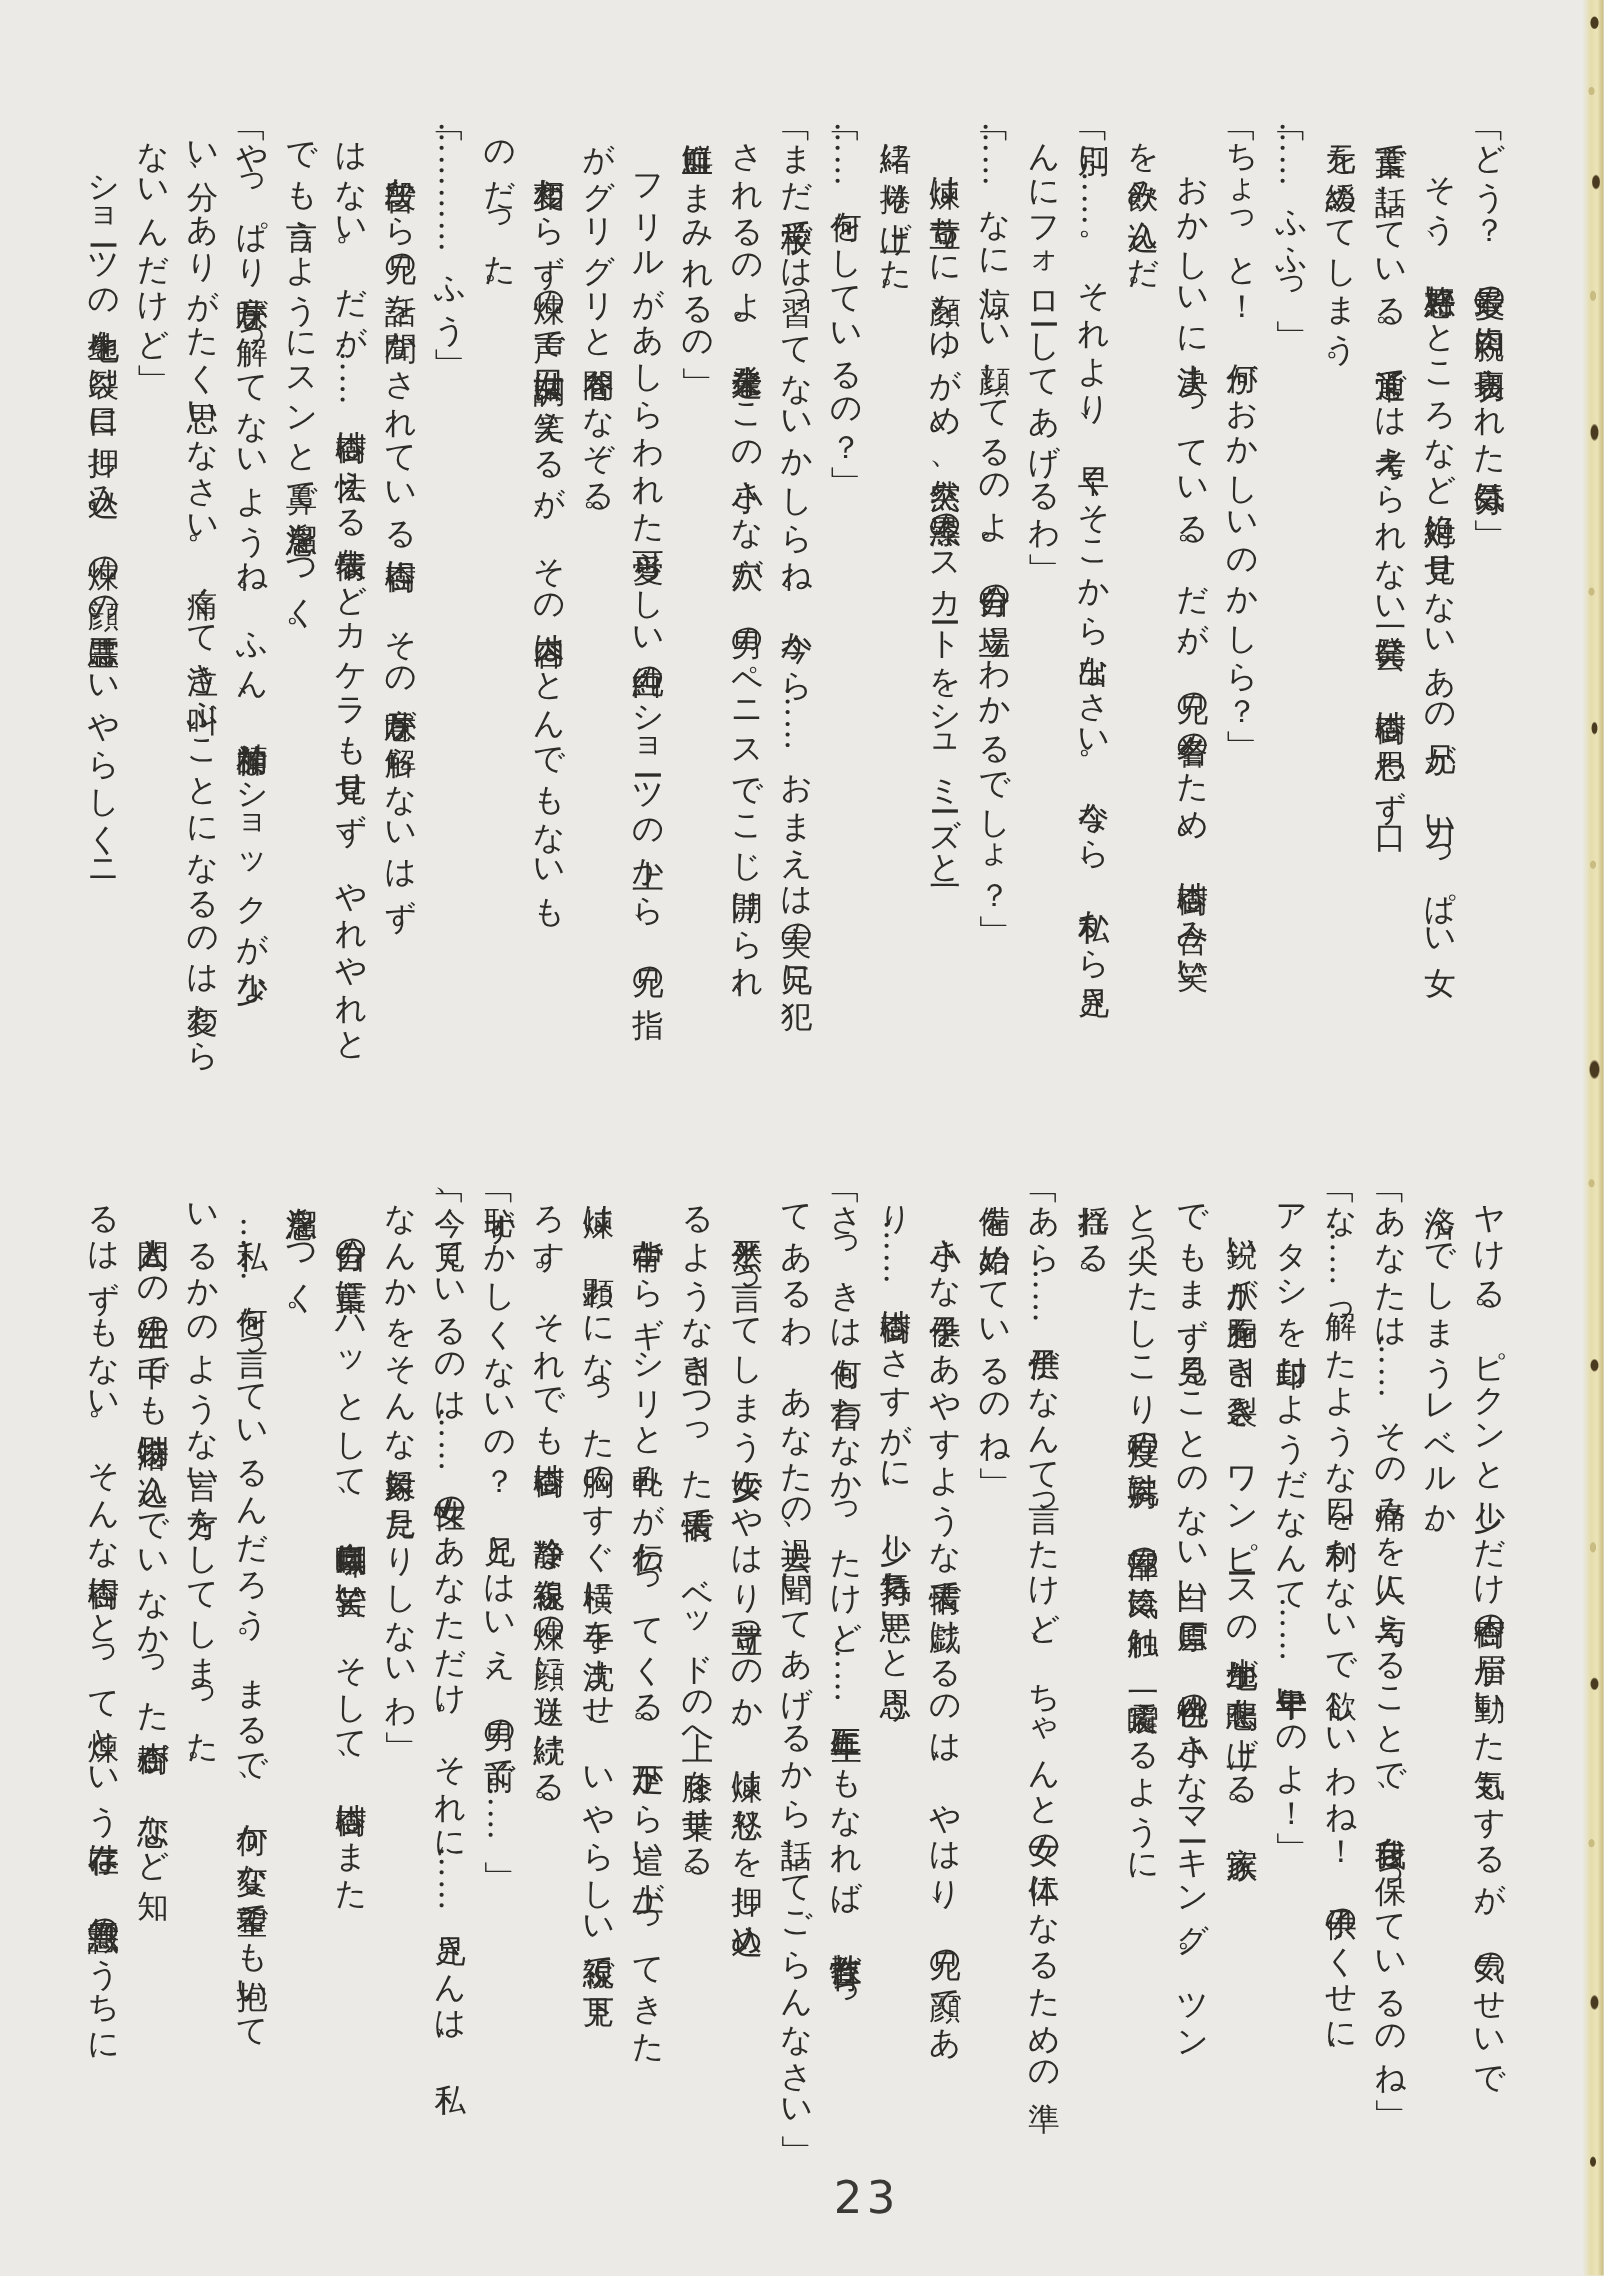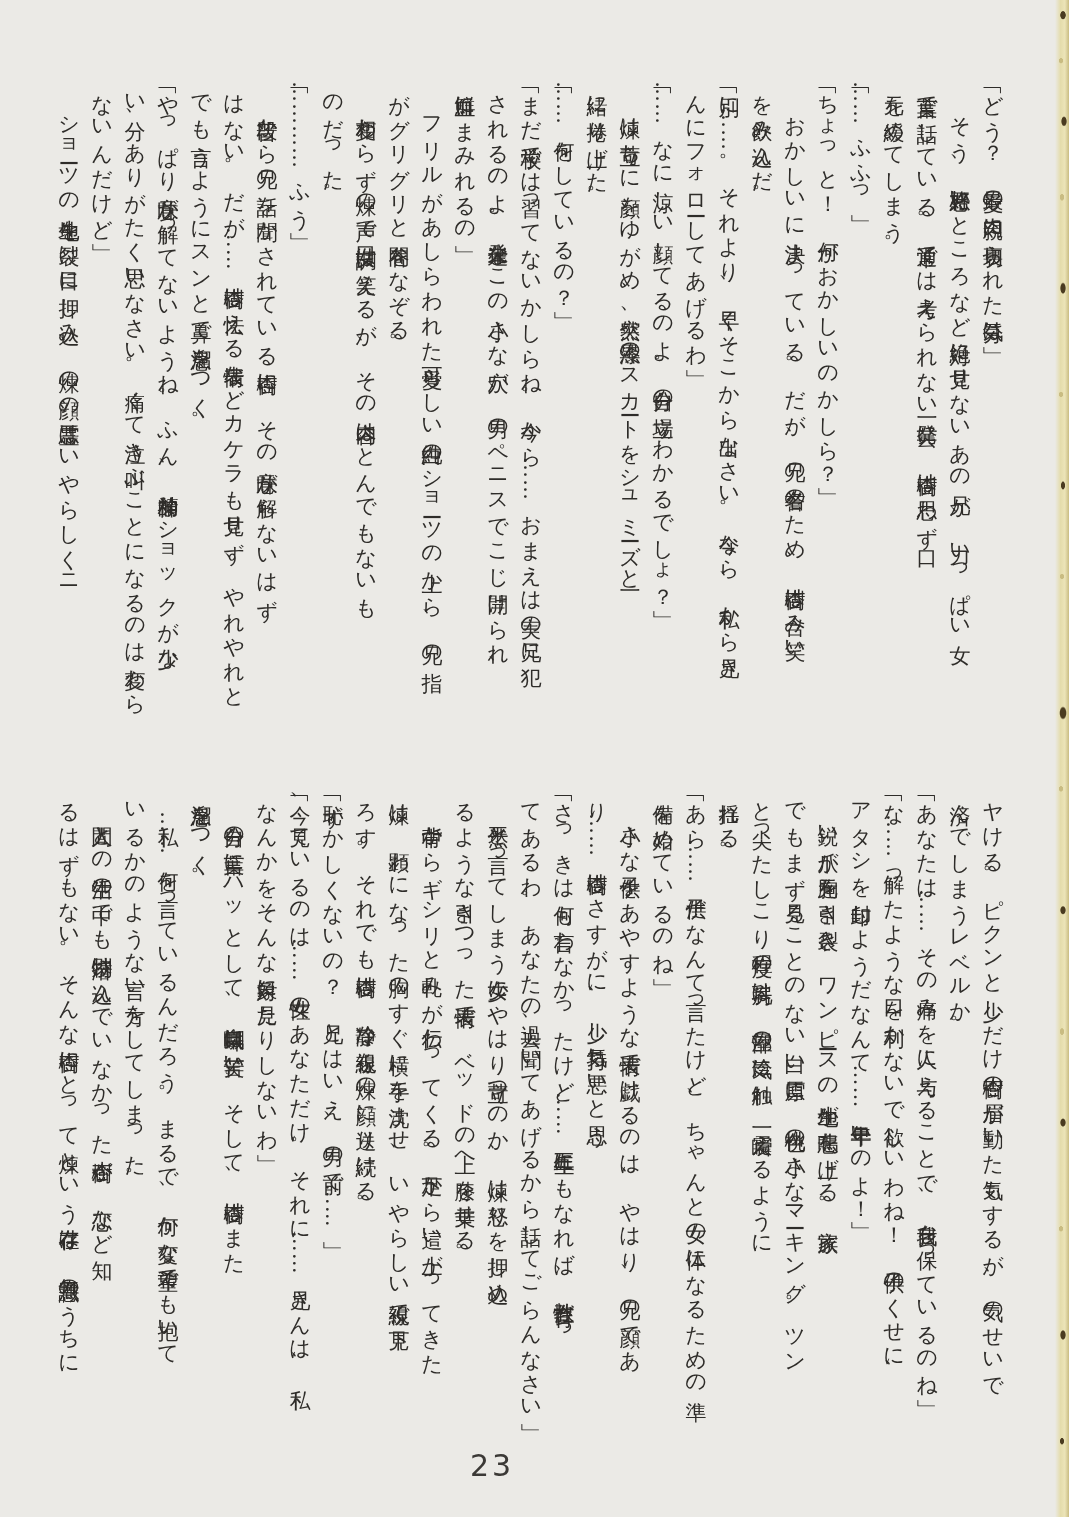--- a/index.html
+++ b/index.html
@@ -66,21 +66,21 @@
     height: 100%;
   }
   .tcol.indent {
     text-indent: 22px;
   }
   .page-number {
     position: absolute;
     top: 1448px;
     left: 470px;
     width: 130px;
-    text-align: left;
+    text-align: right;
     font-family: "DejaVu Sans", "Liberation Sans", sans-serif;
     font-size: 30px;
     font-weight: 400;
     letter-spacing: 3px;
     color: #3b3936;
   }
 </style>
 </head>
 <body>
 

